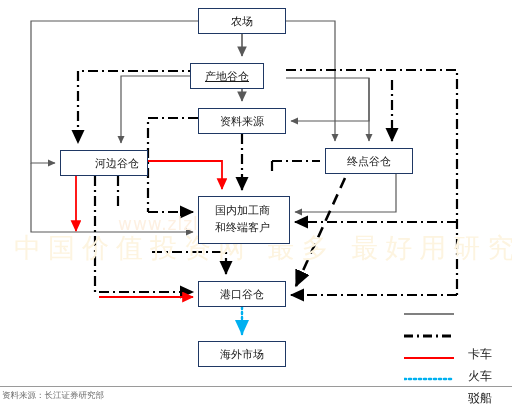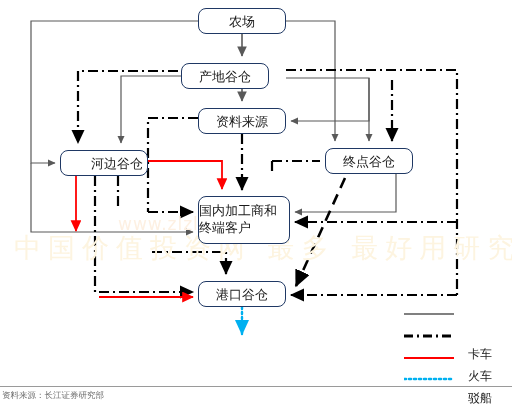--- a/index.html
+++ b/index.html
@@ -17,37 +17,37 @@
   #canvas{
     position:absolute;
     left:0; top:0;
     width:512px;
     height:410px;
   }
   .node{
     position:absolute;
     box-sizing:border-box;
     border:1.4px solid #1F3864;
-    border-radius:8px;
+    border-radius:0;
     background:#ffffff;
     color:#1a1a1a;
-    font-size:13px;
+    font-size:11px;
     line-height:15px;
     display:flex;
     align-items:center;
     justify-content:center;
     text-align:center;
     padding:0 4px;
     z-index:5;
   }
   .node.multiline{
     align-items:flex-start;
     justify-content:flex-start;
     text-align:left;
-    padding:5px 0;
+    padding:5px 16px;
     line-height:17px;
   }
   .legend{
     position:absolute;
     z-index:6;
     font-size:10px;
     color:#1a1a1a;
   }
   .legend-label{
     position:absolute;
@@ -163,26 +163,27 @@
 
       <path d="M76,176 L76,231" stroke="#FF0000" stroke-width="1.8" marker-end="url(#ah-red)"></path>
 
       <path d="M99,297 L193,297" stroke="#FF0000" stroke-width="1.8" marker-end="url(#ah-red)"></path>
 
       <path d="M242,307 L242,334" stroke="#00B0F0" stroke-width="2.4" stroke-dasharray="2,3" stroke-linecap="round" marker-end="url(#ah-cyan)"></path>
     </g>
   </svg>
 
   <div class="node" style="left:198px;top:8px;width:88px;height:26px;">农场</div>
-  <div class="node" style="left:181px;top:63px;width:88px;height:26px;">产地谷仓</div>
+  <div class="node" style="left:190px;top:63px;width:74px;height:26px;text-decoration:underline;">产地谷仓</div>
   <div class="node" style="left:198px;top:108px;width:88px;height:26px;">资料来源</div>
   <div class="node" style="left:60px;top:150px;width:88px;height:26px;padding-left:30px;">河边谷仓</div>
   <div class="node" style="left:325px;top:148px;width:88px;height:26px;">终点谷仓</div>
   <div class="node multiline" style="left:198px;top:196px;width:92px;height:48px;">国内加工商和终端客户</div>
   <div class="node" style="left:198px;top:281px;width:88px;height:26px;">港口谷仓</div>
+  <div class="node" style="left:198px;top:341px;width:88px;height:26px;">海外市场</div>
 
   <svg class="legend" style="left:404px;top:310px;" width="56" height="72" viewBox="0 0 56 72">
     <line x1="0" y1="4" x2="50" y2="4" stroke="#808080" stroke-width="2.2"></line>
     <line x1="0" y1="26" x2="50" y2="26" stroke="#000000" stroke-width="3" stroke-dasharray="9,4,2,4"></line>
     <line x1="0" y1="48" x2="50" y2="48" stroke="#FF0000" stroke-width="2.2"></line>
     <line x1="0" y1="69" x2="50" y2="69" stroke="#00B0F0" stroke-width="2.6" stroke-dasharray="2,3" stroke-linecap="round"></line>
   </svg>
   <div class="legend-label" style="left:468px;top:305px;">卡车</div>
   <div class="legend-label" style="left:468px;top:327px;">火车</div>
   <div class="legend-label" style="left:468px;top:349px;text-align:right;">驳船</div>

